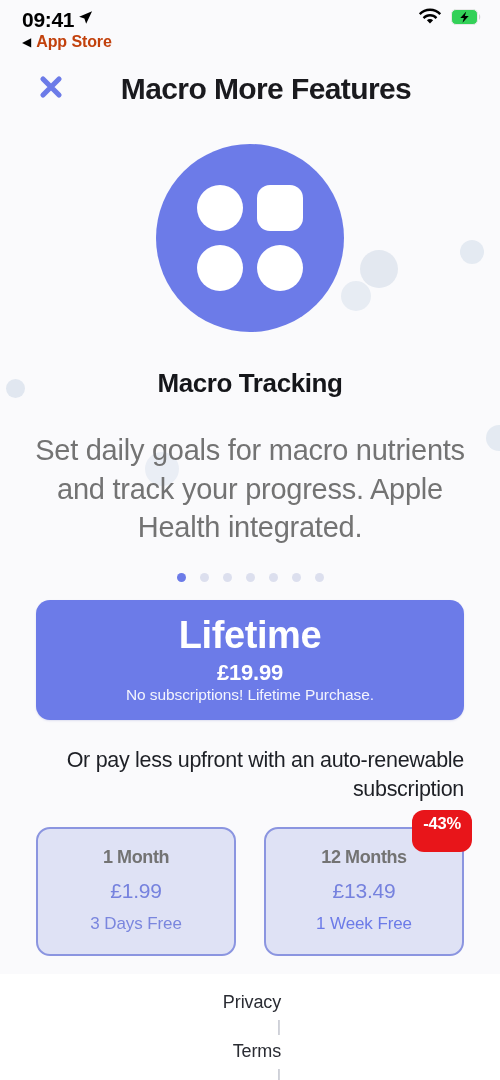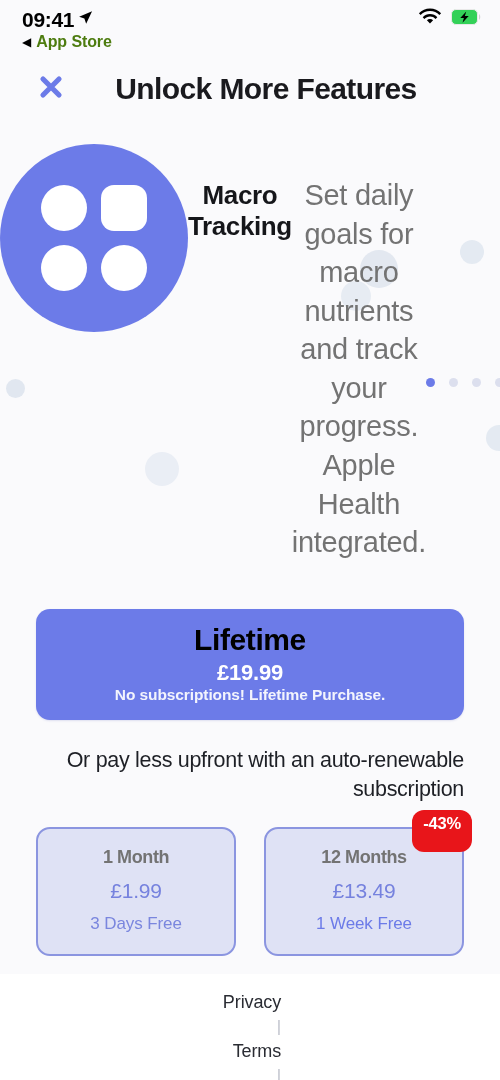--- a/index.html
+++ b/index.html
@@ -84,21 +84,21 @@
     margin-top: 1px;
   }
   .back-caret {
     font-size: 12px;
     color: #000;
     line-height: 1;
   }
   .back-label {
     font-size: 16px;
     font-weight: bold;
-    color: #4d7c0f;
+    color: #c2410c;
     letter-spacing: -0.1px;
   }
 
   
   .header {
     position: relative;
     z-index: 3;
     height: 62px;
     display: flex;
     align-items: center;
@@ -123,20 +123,22 @@
     letter-spacing: -0.6px;
     margin-left: -20px;
   }
 
   
   .feature {
     position: relative;
     z-index: 2;
     flex: 1 1 auto;
     display: flex;
+    flex-direction: column;
+    align-items: center;
     padding-top: 24px;
   }
   .hero-circle {
     width: 188px;
     height: 188px;
     border-radius: 50%;
     background: #6C7BE8;
     display: grid;
     grid-template-columns: 46px 46px;
     grid-template-rows: 46px 46px;
@@ -192,37 +194,37 @@
   .lifetime-card {
     margin-top: 14px;
     background: #6C7BE8;
     border-radius: 14px;
     padding: 14px 16px 16px;
     text-align: center;
     cursor: pointer;
     box-shadow: 0 1px 2px rgba(80,90,180,0.16);
   }
   .lifetime-title {
-    font-size: 30px;
-    font-weight: bold;
-    color: #000000;
+    font-size: 38px;
+    font-weight: bold;
+    color: #ffffff;
     letter-spacing: -0.4px;
     line-height: 1.12;
   }
   .lifetime-price {
     margin-top: 4px;
     font-size: 22px;
     font-weight: bold;
     color: #FFFFFF;
     letter-spacing: -0.2px;
   }
   .lifetime-note {
     margin-top: 0;
     font-size: 15.5px;
-    font-weight: bold;
+    font-weight: normal;
     color: #F3F4FD;
     letter-spacing: -0.1px;
   }
 
   .sub-blurb {
     margin-top: 26px;
     font-size: 21.5px;
     line-height: 1.32;
     color: #1E2026;
     text-align: right;
@@ -364,21 +366,21 @@
   </div>
 
   <div class="header">
     <div class="close-btn">
       <span>
         <svg width="30" height="30" viewBox="0 0 30 30">
           <path d="M7 7 23 23M23 7 7 23" stroke="#6C7BE8" stroke-width="5.2" stroke-linecap="round"></path>
         </svg>
       </span>
     </div>
-    <div class="page-title">Unlock More Features</div>
+    <div class="page-title">Macro More Features</div>
   </div>
 
   <div class="feature">
     <div class="hero-circle">
       <span class="glyph circle"></span>
       <span class="glyph square"></span>
       <span class="glyph circle"></span>
       <span class="glyph circle"></span>
     </div>
     <div class="feature-title">Macro Tracking</div>

